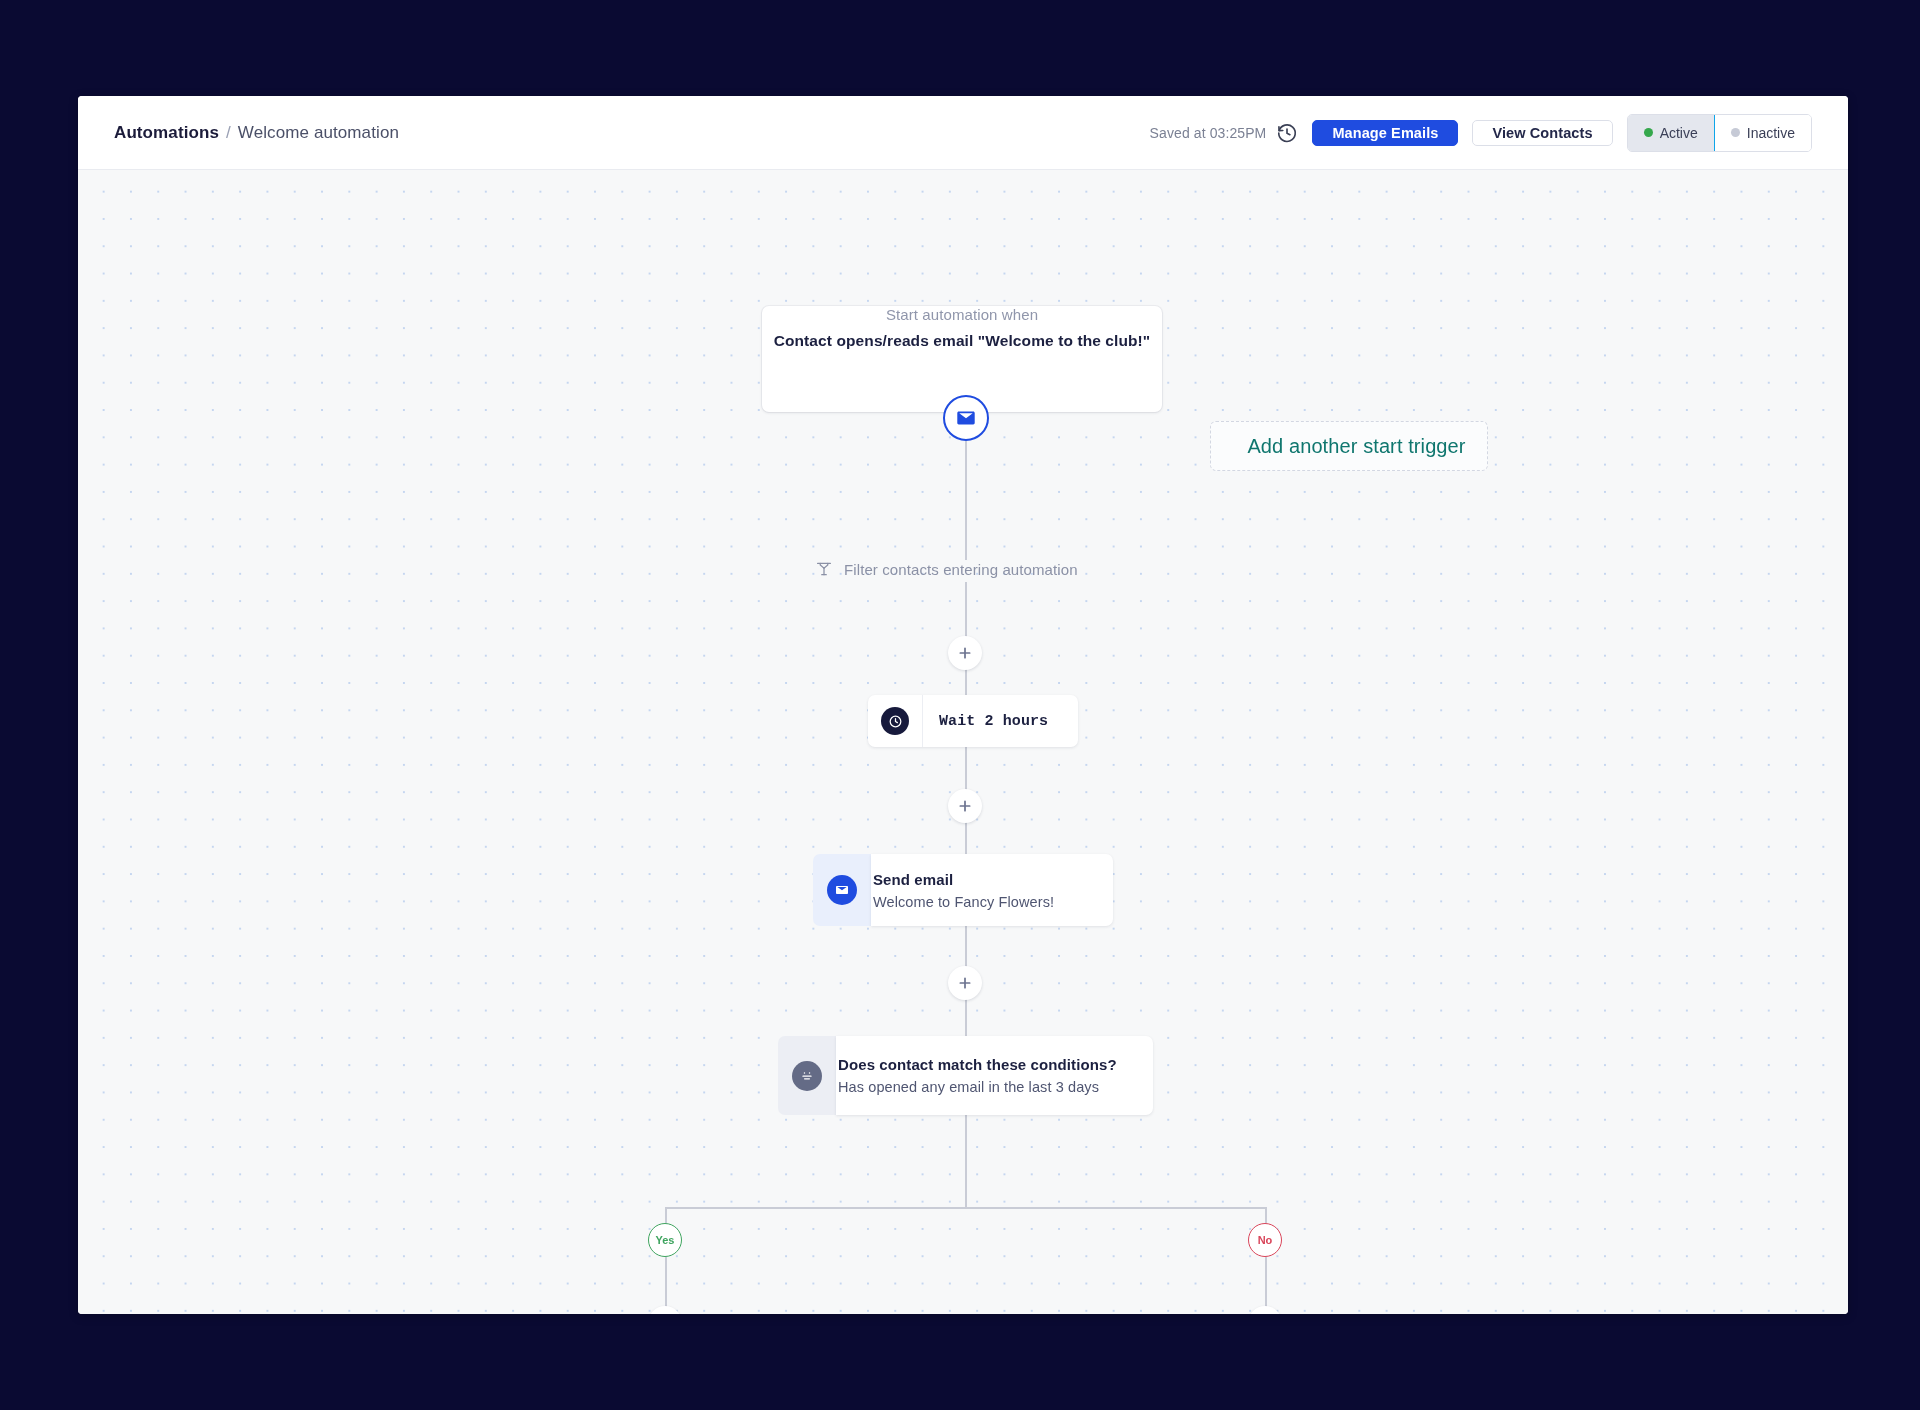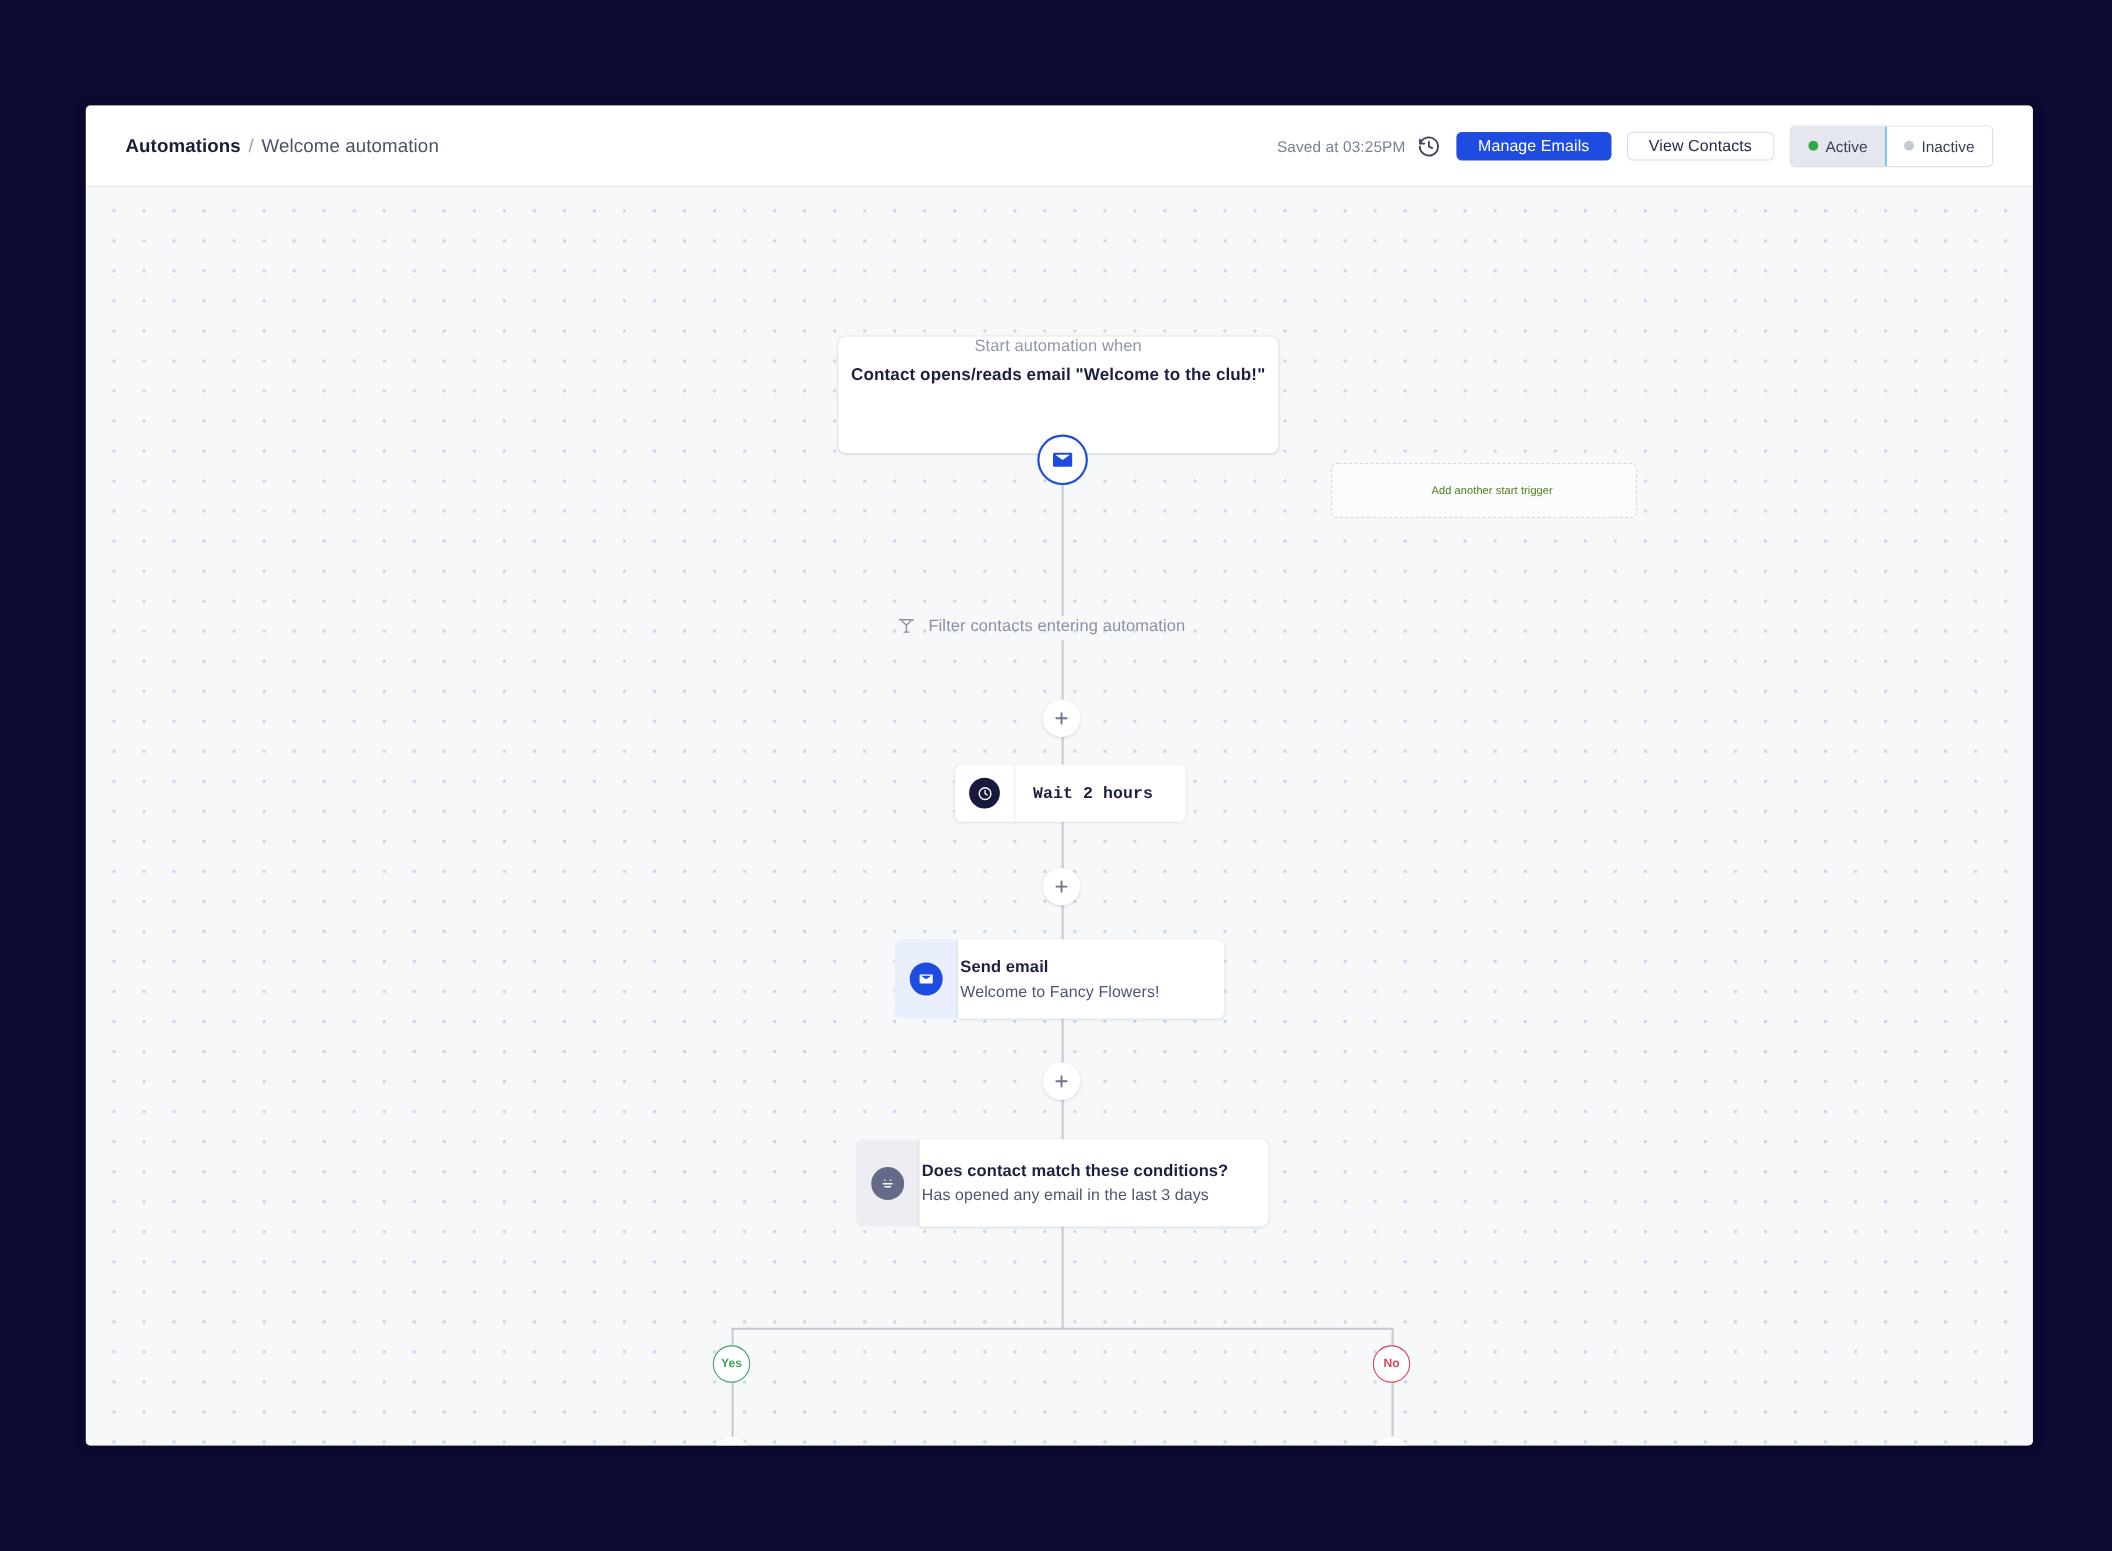--- a/index.html
+++ b/index.html
@@ -35,21 +35,21 @@
   .crumb-sep { color: #9aa0b4; font-weight: 400; }
   .crumb-cur { color: #4b5068; font-weight: 400; }
 
   .hdr-right { margin-left: auto; display: flex; align-items: center; gap: 14px; }
   .saved { font-size: 14px; color: #7b8194; letter-spacing: .1px; }
   .clock-ic { width: 22px; height: 22px; color: #3b4055; display:block; margin-left: -4px; }
 
   .btn {
     height: 26px; padding: 0 19px;
     border-radius: 5px;
-    font-size: 14.5px; font-weight: 400;
+    font-size: 14.5px; font-weight: 700;
     display: flex; align-items: center; justify-content: center;
     white-space: nowrap; cursor: pointer; letter-spacing: .1px;
   }
   .btn-primary { background: #1f4ce0; color: #fff; border: 1px solid #1f4ce0; }
   .btn-outline { background: #fff; color: #24284a; border: 1px solid #dcdfe8; }
 
   .seg {
     display: flex; height: 38px;
     border: 1px solid #dcdfe8; border-radius: 5px; overflow: hidden;
   }
@@ -99,21 +99,21 @@
     z-index: 3;
   }
   .start-badge svg { width: 22px; height: 22px; color: #1f4ce0; display: block; }
 
   .add-trigger {
     position: absolute; left: 1132px; top: 251px;
     width: 278px; height: 50px;
     border: 1.5px dashed #d3d7e2; border-radius: 6px;
     background: #fbfcfd;
     display: flex; align-items: center; justify-content: center;
-    font-size: 10px; color: #4d7c0f; letter-spacing: .1px; cursor: pointer; padding-left: 15px;
+    font-size: 20px; color: #0f766e; letter-spacing: .1px; cursor: pointer; padding-left: 15px;
   }
 
   .filter-row {
     position: absolute; left: 737px; top: 390px;
     display: flex; align-items: center; gap: 11px; cursor: pointer;
   }
   .filter-row svg { width: 18px; height: 18px; color: #8b91a6; display: block; }
   .filter-row span { font-size: 15px; color: #8b91a6; letter-spacing: .1px; }
 
   .plus {

